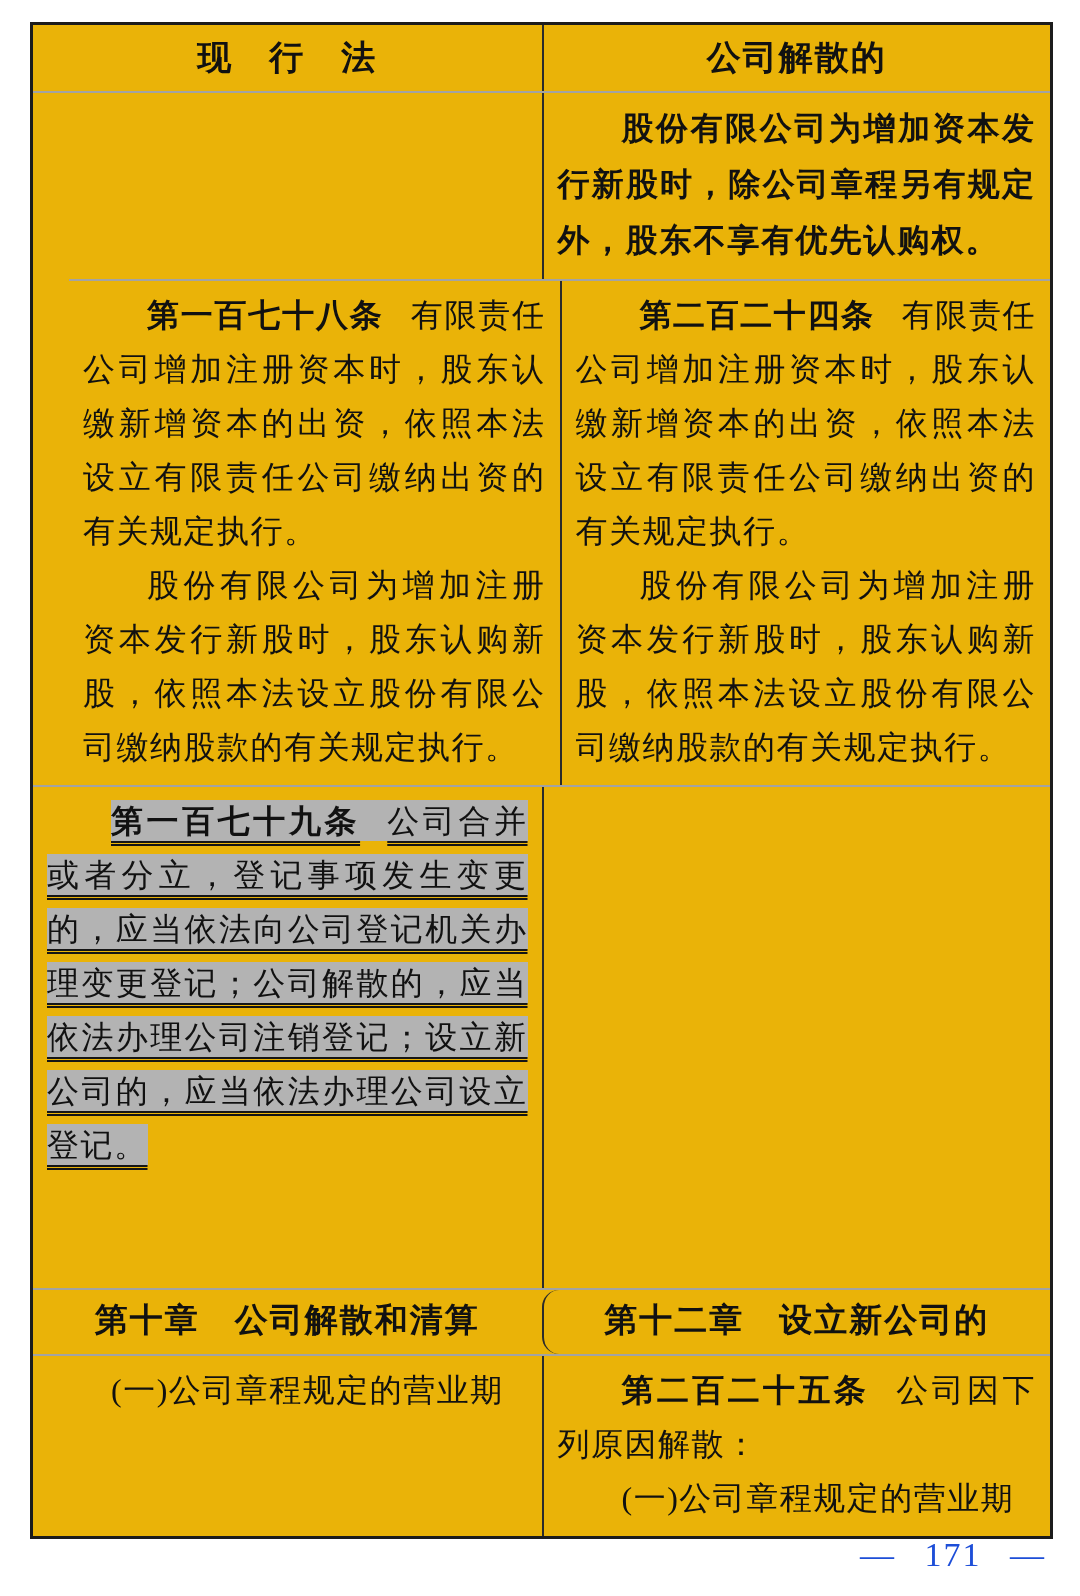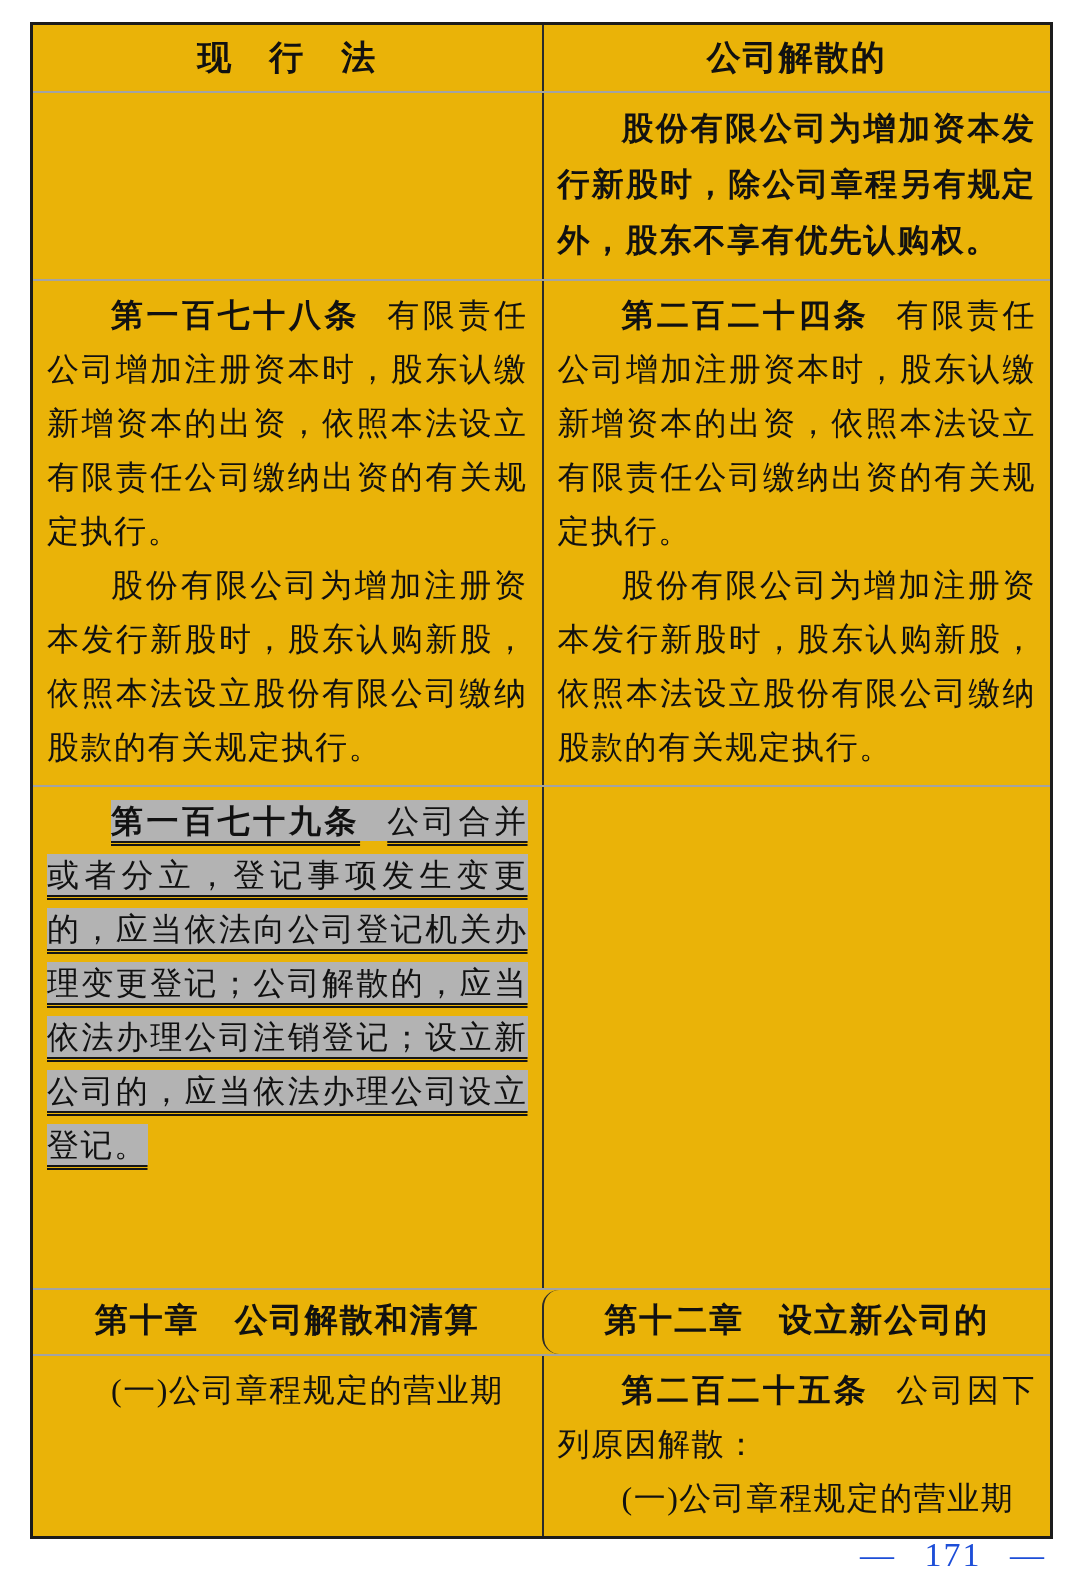--- a/index.html
+++ b/index.html
@@ -33,21 +33,21 @@
     min-height: 60px;
     font-family: "Liberation Sans", "DejaVu Sans", sans-serif;
     font-weight: bold;
     font-size: 34px;
     letter-spacing: 2px;
     padding: 10px 14px;
   }
 
   
   .row-intro   { min-height: 172px; }
-  .row-articles{ min-height: 492px; }
+  .row-articles{ min-height: 492px; margin-left: 36px; }
   .row-highlight{ min-height: 503px; }
   .row-chapter { min-height: 66px; }
   .row-last    { min-height: 180px; }
 
   .para {
     font-size: 32px;
     line-height: 54px;
     letter-spacing: 1.5px;
     text-align: justify;
     text-justify: inter-character;

